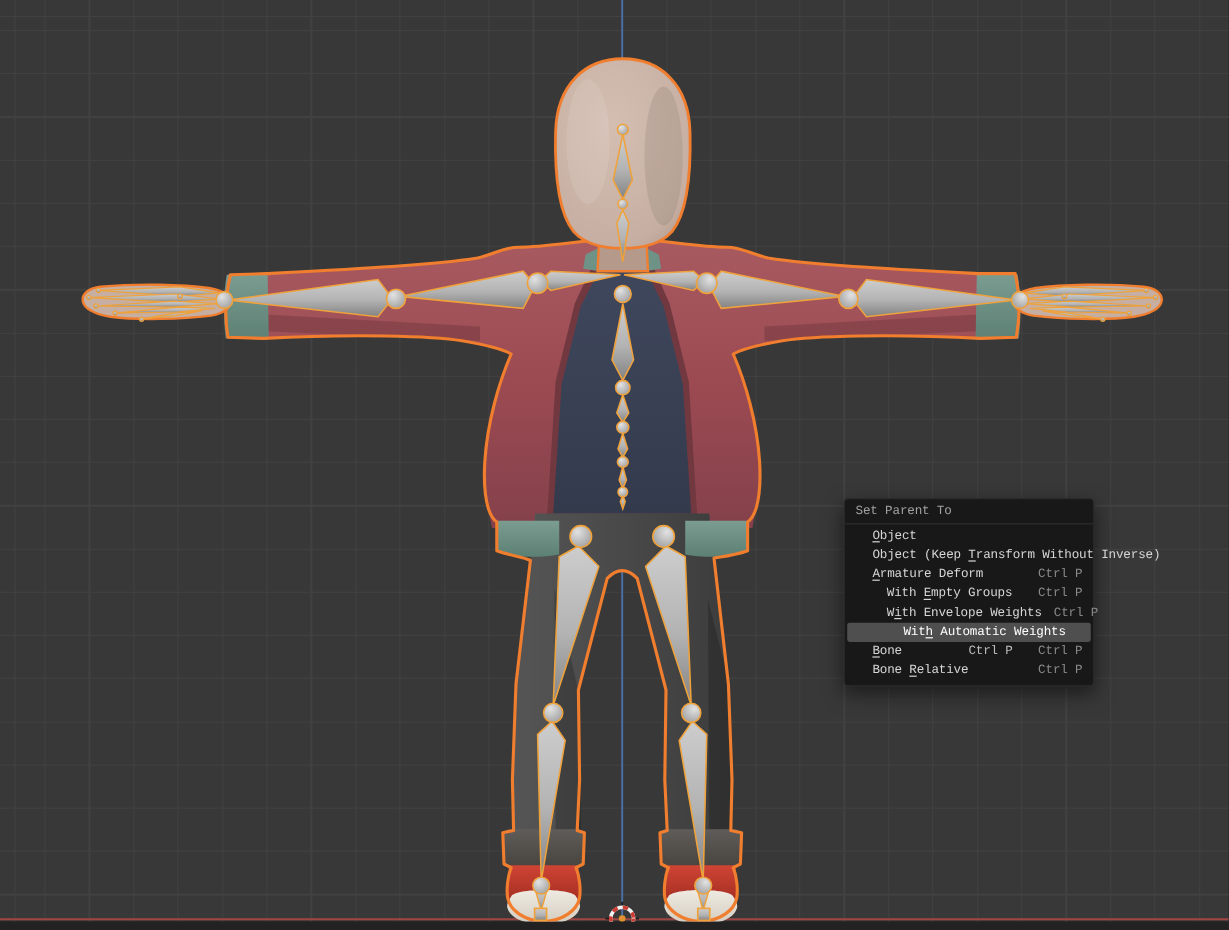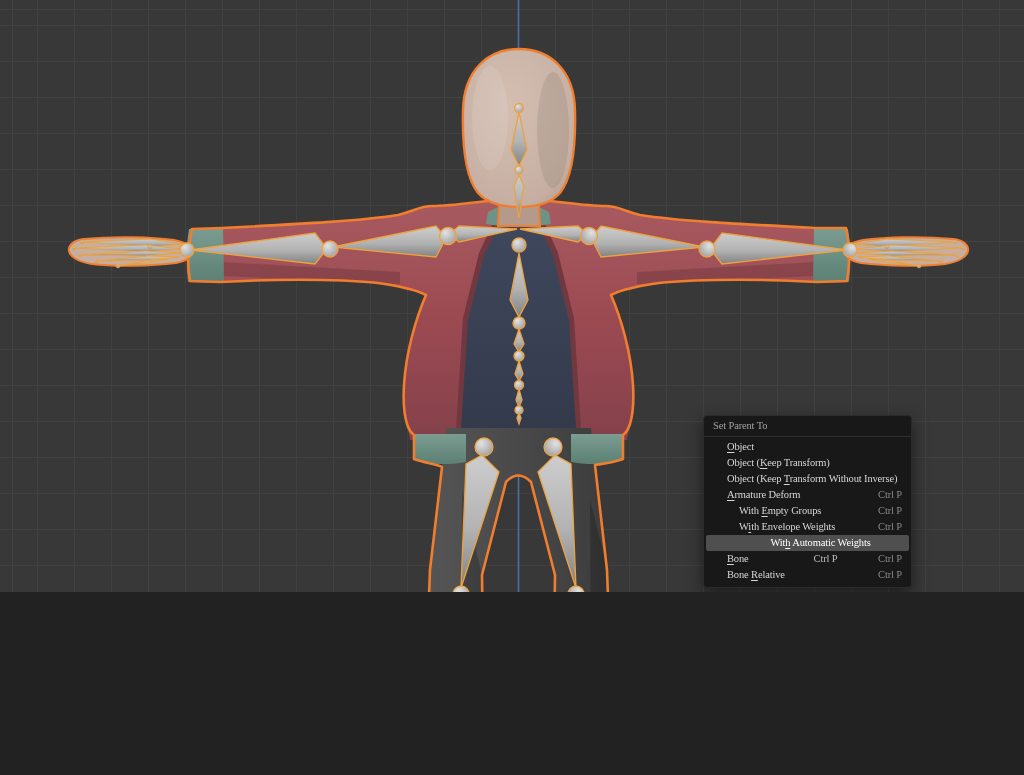--- a/index.html
+++ b/index.html
@@ -1,17 +1,17 @@
 <!DOCTYPE html>
 <html style="--c-bg: #383838; --c-grid: #414141; --c-axis-z: #4a6fa5; --c-axis-x: #9f4642; --c-outline: #f07e2e; --c-bone-outline: #efa23c; --c-bone-fill: #b5b5b5; --c-skin: #c9b2a5; --c-jacket: #9c4a52; --c-shirt: #3c4356; --c-trim: #6f9286; --c-pants: #4a4a4a; --c-shoe-red: #c23a2c; --c-shoe-white: #e8e3da; --c-menu-bg: #181818; --c-menu-text: #d6d6d6; --c-menu-title: #a0a0a0; --c-menu-hotkey: #8a8a8a; --c-menu-highlight: #4f4f4f;"><head>
 <meta charset="utf-8">
 <style>
   html,body{margin:0;padding:0;background:#222;}
-  .stage{position:relative;width:1024px;height:592px;overflow:hidden;
-         font-family:Liberation Serif, serif;}
+  .stage{position:relative;width:1024px;height:768px;overflow:hidden;
+         font-family:Liberation Mono, monospace;}
   
   .viewport{position:absolute;inset:0;background-color:var(--c-bg);
     background-image:
       repeating-linear-gradient(to right, var(--c-grid) 0 1px, transparent 1px 37px),
       repeating-linear-gradient(to bottom, var(--c-grid) 0 1px, transparent 1px 36px);
     background-position:37px 0,0 25px;}
   svg.scene{position:absolute;inset:0;}
   
   .menu{position:absolute;left:703px;top:415px;width:209px;box-sizing:border-box;
         background:var(--c-menu-bg);border:1px solid #2b2b2b;border-radius:4px;
@@ -216,24 +216,20 @@
   </svg>
 
   <div class="menu">
     <div class="menu-header">Set Parent To</div>
     <div>
         <div class="menu-item">
           <span><u>O</u>bject</span>
           <span class="hotkey"></span>
         </div>
         <div class="menu-item">
-          <span>Object (<u>K</u>eep Transform)</span>
-          <span class="hotkey"></span>
-        </div>
-        <div class="menu-item">
           <span>Object (Keep <u>T</u>ransform Without Inverse)</span>
           <span class="hotkey"></span>
         </div>
         <div class="menu-item">
           <span><u>A</u>rmature Deform</span>
           <span class="hotkey">Ctrl P</span>
         </div>
         <div class="menu-item sub">
           <span>With <u>E</u>mpty Groups</span>
           <span class="hotkey">Ctrl P</span>

